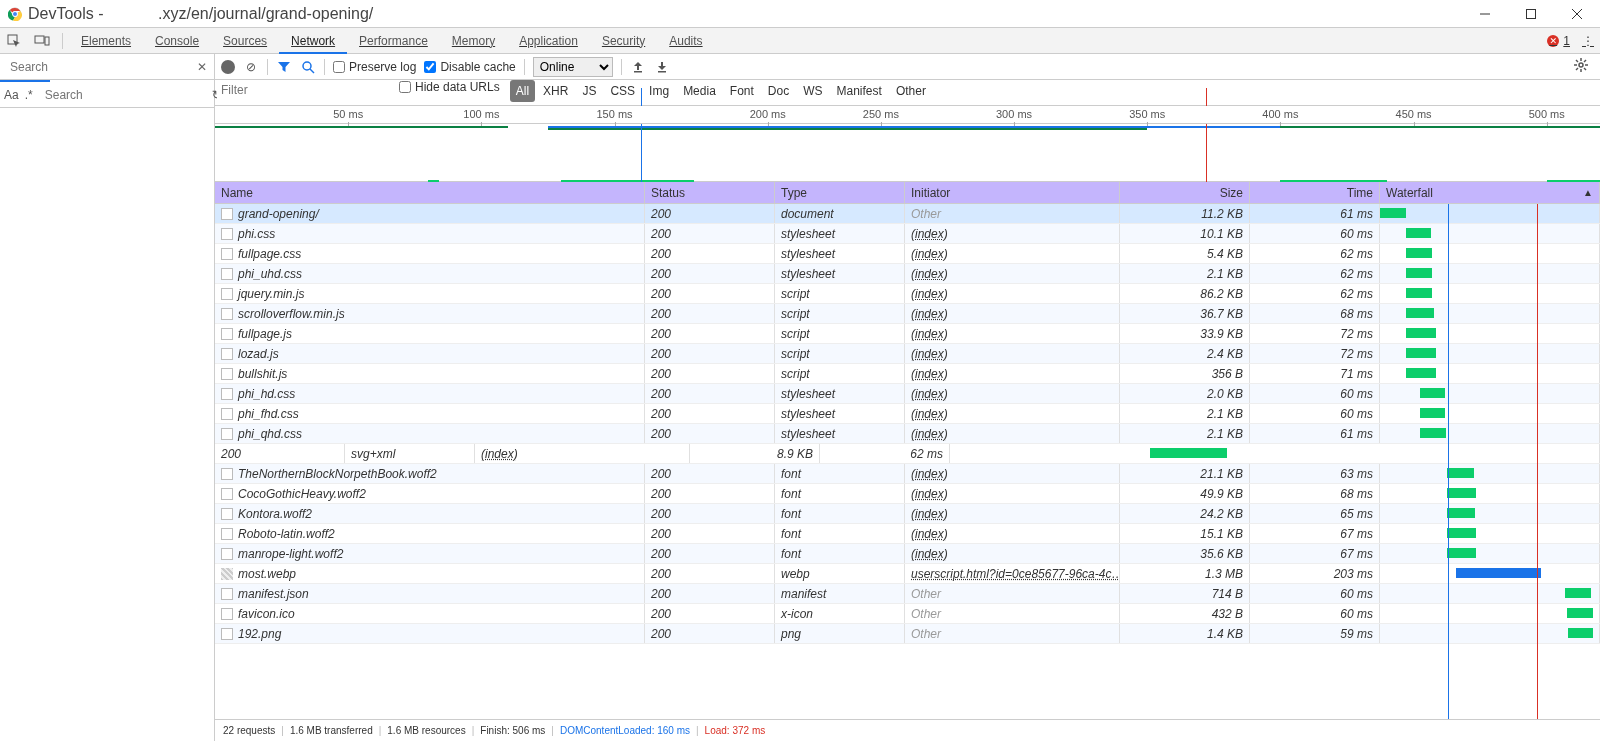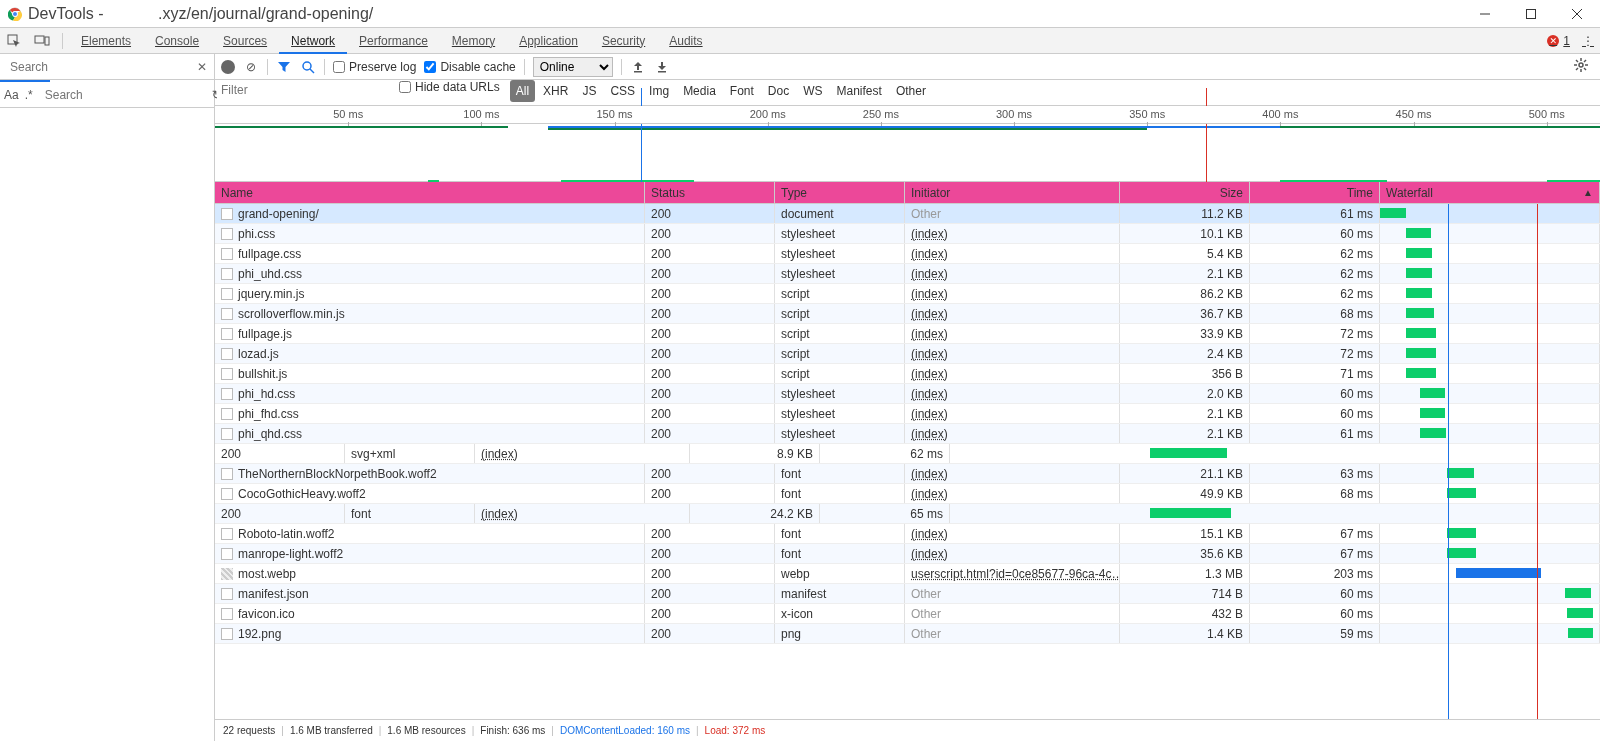--- a/index.html
+++ b/index.html
@@ -57,21 +57,21 @@
 .overview-body { position: relative; height: 58px; }
 .ov-hline { position: absolute; height: 2px; top: 2px; }
 .ov-hline.green { background: #0b8043; }
 .ov-hline.blue { background: #1a73e8; }
 .ov-thin { position: absolute; bottom: 0; height: 2px; background: #0cce6b; }
 .ov-vline { position: absolute; top: 0; bottom: 0; width: 1px; }
 .ov-vline.blue { background: #1a73e8; }
 .ov-vline.red { background: #d93025; }
 
 .net-grid { flex: 1; overflow: hidden; display: flex; flex-direction: column; }
-.net-header { display: flex; height: 22px; align-items: center; background: #ec4899; border-bottom: 1px solid #ccc; }
+.net-header { display: flex; height: 22px; align-items: center; background: #c4b5fd; border-bottom: 1px solid #ccc; }
 .net-header .hcell, .net-row .cell { padding: 0 6px; border-right: 1px solid #e0e0e0; height: 100%; display: flex; align-items: center; overflow: hidden; white-space: nowrap; text-overflow: ellipsis; min-width: 0; }
 .net-header .hcell { border-right: 1px solid #ccc; font-weight: normal; color: #333; }
 .net-rows { flex: 1; overflow: auto; position: relative; }
 .net-row { display: flex; height: 20px; align-items: center; border-bottom: 1px solid #eee; }
 .net-row:nth-child(even) { background: #f5f9ff; }
 .net-row.selected { background: #d6e9ff; }
 .net-row .fileico { width: 12px; height: 12px; border: 1px solid #bbb; margin-right: 5px; flex-shrink: 0; background: #fff; }
 .net-row .fileico.svg { border-color: #e08; }
 .net-row .fileico.webp { background: repeating-linear-gradient(45deg,#ccc,#ccc 2px,#eee 2px,#eee 4px); border: none; }
 .cell.initiator .lnk { text-decoration: underline dotted; color: #333; }
@@ -298,21 +298,21 @@
         <div class="hcell c-status">Status</div>
         <div class="hcell c-type">Type</div>
         <div class="hcell c-init">Initiator</div>
         <div class="hcell c-size" style="justify-content:flex-end">Size</div>
         <div class="hcell c-time" style="justify-content:flex-end">Time</div>
         <div class="hcell c-water">
             <span>Waterfall</span>
             <span class="waterfall-header-arrow">▲</span>
           </div>
       </div>
-      <div class="net-rows" id="net-rows" style="position: relative;">
+      <div class="net-rows" id="net-rows" style="position: relative; font-style: italic;">
           <div class="net-row selected">
             <div class="cell c-name">
               <span class="fileico"></span>
               <span>grand-opening/</span>
             </div>
             <div class="cell c-status">200</div>
             <div class="cell c-type">document</div>
             <div class="cell c-init initiator other">Other</div>
             <div class="cell c-size size">11.2 KB</div>
             <div class="cell c-time time">61 ms</div>
@@ -534,20 +534,24 @@
             <div class="cell c-init initiator ">
               <span class="lnk">(index)</span>
             </div>
             <div class="cell c-size size">49.9 KB</div>
             <div class="cell c-time time">68 ms</div>
             <div class="cell c-water">
               <div class="wf-bar " style="left: 30.7692%; width: 13.0769%;"></div>
             </div>
           </div>
           <div class="net-row">
+            <div class="cell c-name">
+              <span class="fileico"></span>
+              <span>Kontora.woff2</span>
+            </div>
             <div class="cell c-status">200</div>
             <div class="cell c-type">font</div>
             <div class="cell c-init initiator ">
               <span class="lnk">(index)</span>
             </div>
             <div class="cell c-size size">24.2 KB</div>
             <div class="cell c-time time">65 ms</div>
             <div class="cell c-water">
               <div class="wf-bar " style="left: 30.7692%; width: 12.5%;"></div>
             </div>
@@ -649,20 +653,20 @@
         </div>
     </div>
 
     <div class="status-bar">
       <span>22 requests</span>
         <span class="ssep">|</span>
       <span>1.6 MB transferred</span>
         <span class="ssep">|</span>
       <span>1.6 MB resources</span>
         <span class="ssep">|</span>
-      <span>Finish: 636 ms</span>
+      <span>Finish: 506 ms</span>
         <span class="ssep">|</span>
       <span class="sb-dcl">DOMContentLoaded: 160 ms</span>
         <span class="ssep">|</span>
       <span class="sb-load">Load: 372 ms</span>
     </div>
   </div>
 </div>
 
 </body></html>

